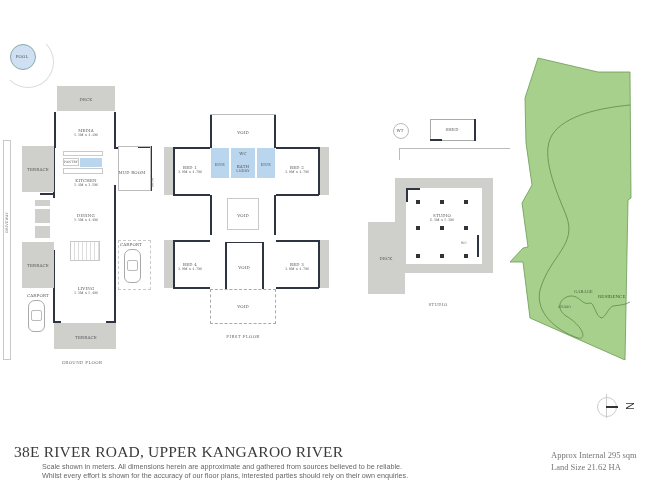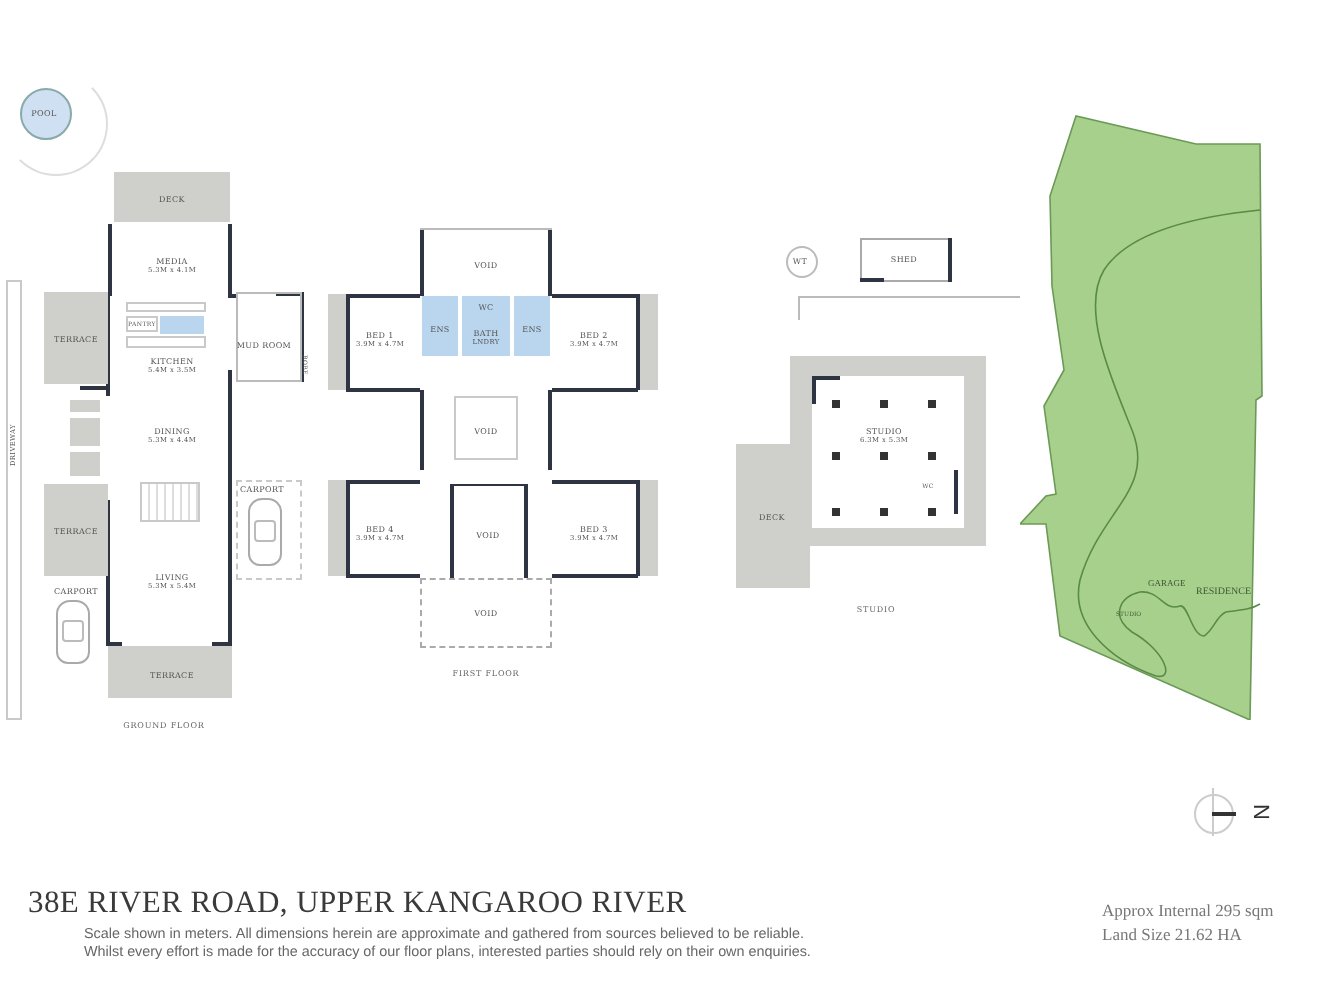--- a/index.html
+++ b/index.html
@@ -188,18 +188,18 @@
 <div>
   <div class="abs" style="left:597px;top:397px;width:18px;height:18px;border-radius:50%;border:1px solid #ccc;"></div>
   <div class="abs" style="left:606px;top:394px;width:1px;height:24px;background:#ccc;"></div>
   <div class="abs" style="left:606px;top:406px;width:12px;height:2px;background:#333;"></div>
   <div class="abs" style="left:626px;top:400px;font-size:11px;font-family:'Liberation Sans',sans-serif;color:#333;transform:rotate(90deg);">N</div>
 </div>
 
 <div class="title">38E RIVER ROAD, UPPER KANGAROO RIVER</div>
 <div class="disc">
   <div>Scale shown in meters. All dimensions herein are approximate and gathered from sources believed to be reliable.</div>
-  <div>Whilst every effort is made for the accuracy of our floor plans, interested parties should rely on their own enquiries.</div>
+  <div>Whilst every effort is shown for the accuracy of our floor plans, interested parties should rely on their own enquiries.</div>
 </div>
 <div class="stats">
   <div>Approx Internal 295 sqm</div>
   <div>Land Size 21.62 HA</div>
 </div>
 
 </body></html>

